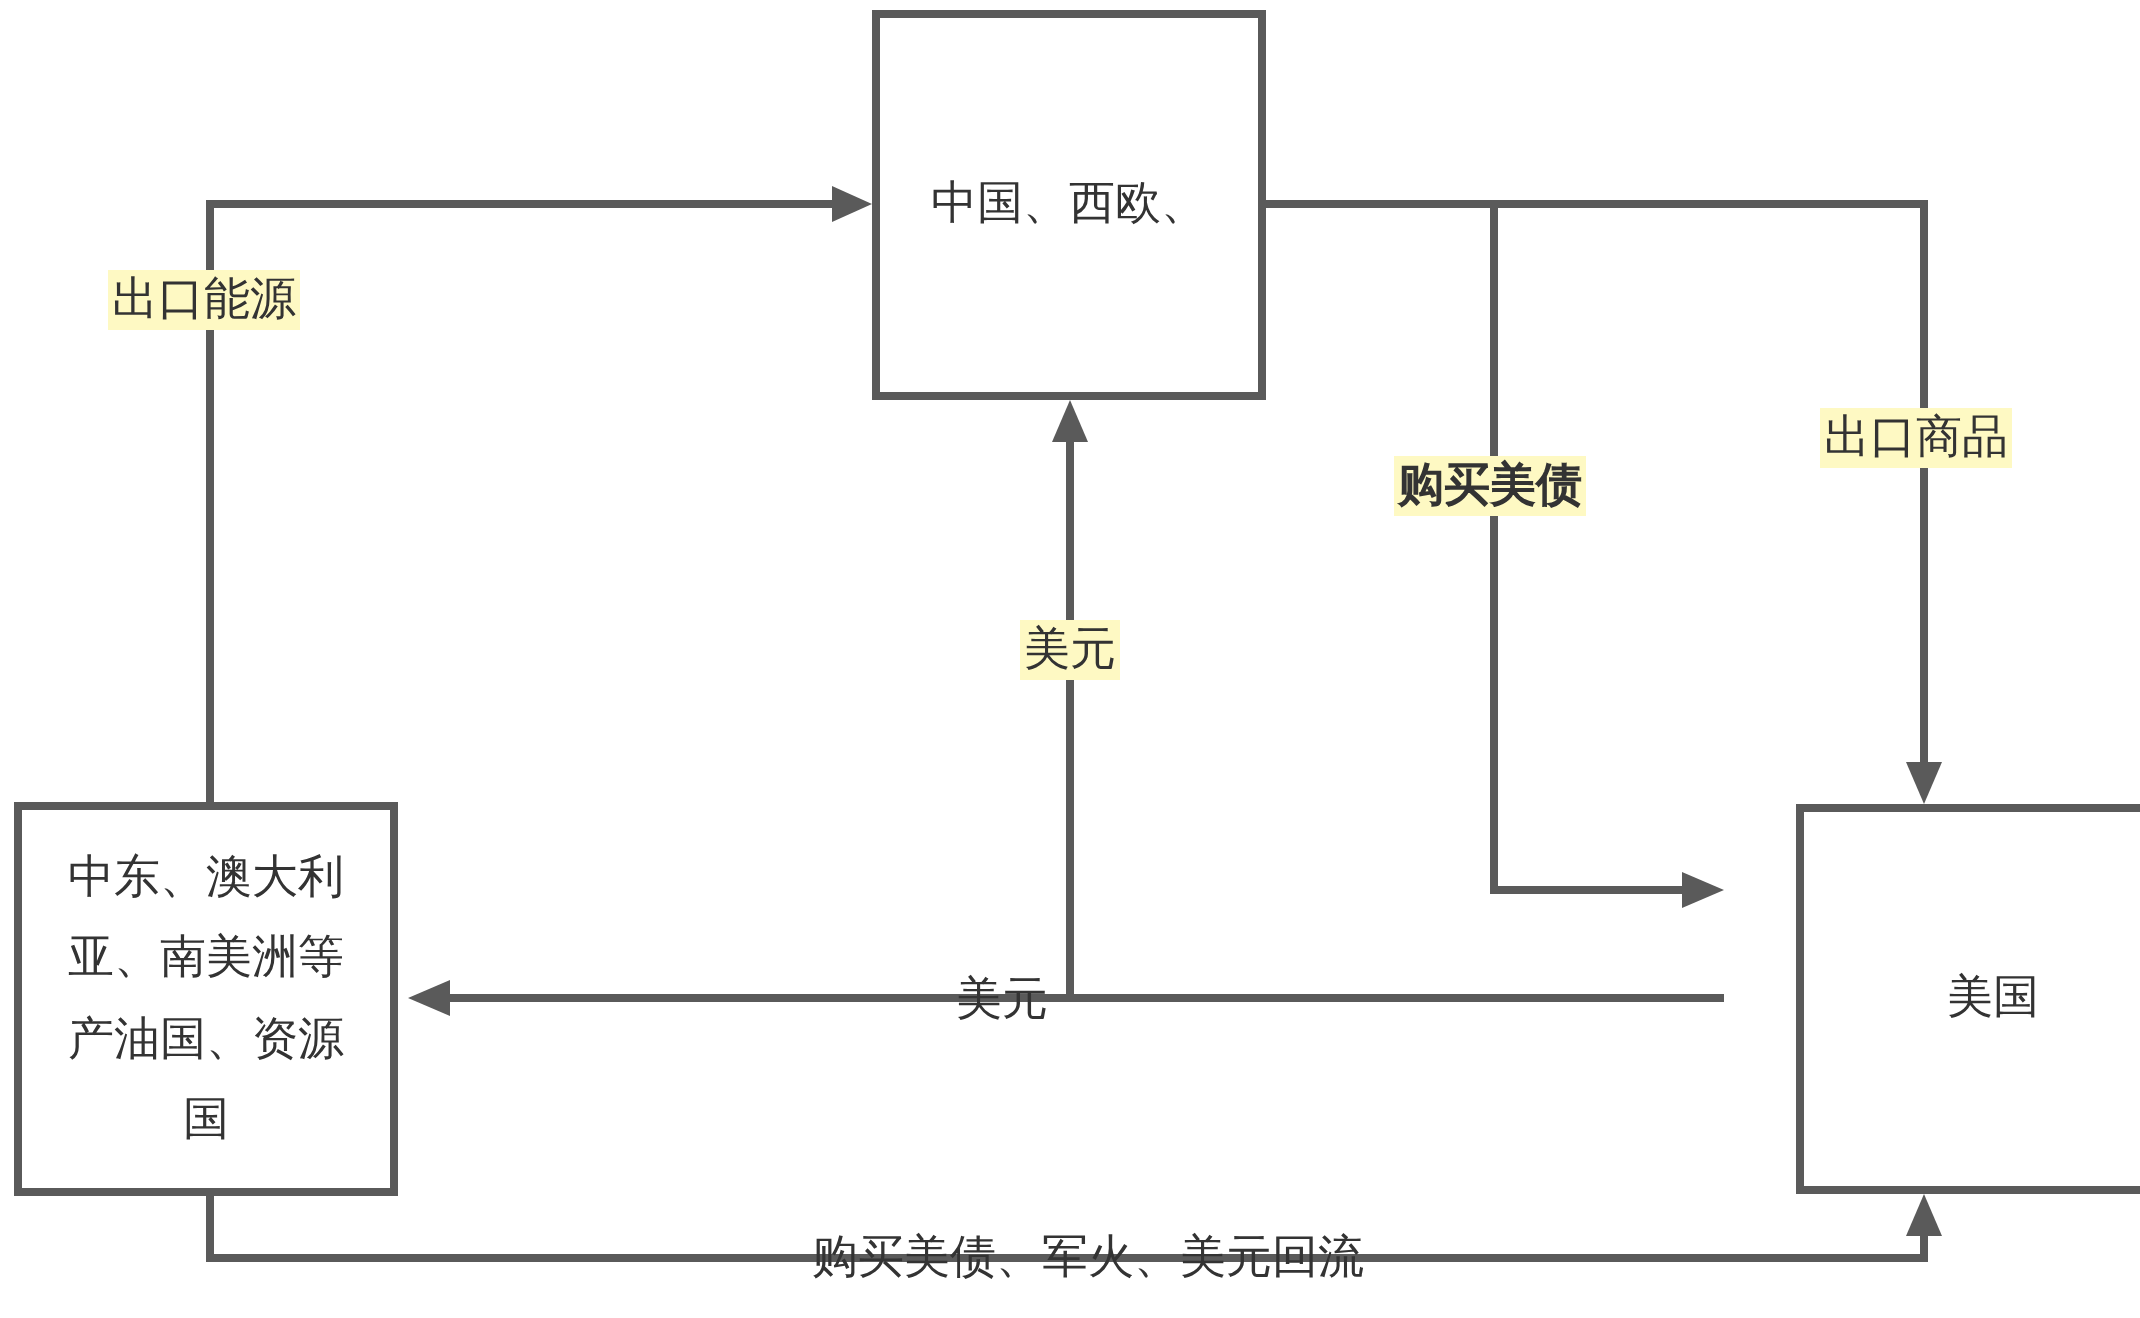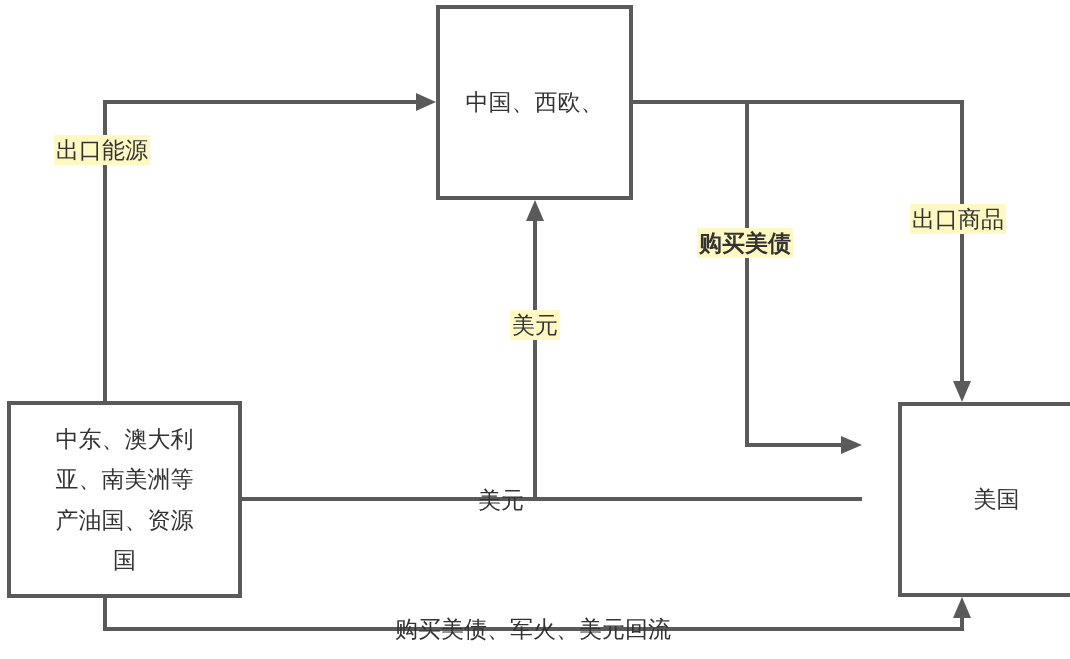--- a/index.html
+++ b/index.html
@@ -43,21 +43,21 @@
       width: 197px;
       height: 195px;
       padding: 0 10px;
     }
     #node-manufacturers .node-text {
       width: 175px;
     }
     #node-oil {
       left: 7px;
       top: 401px;
-      width: 235px;
+      width: 192px;
       height: 197px;
       padding: 0 20px;
     }
     #node-oil .node-text {
       width: 178px;
     }
     #node-usa {
       left: 862px;
       top: 402px;
       width: 197px;
@@ -71,21 +71,21 @@
       color: #333333;
       background: #fef9c3;
       white-space: nowrap;
       padding: 0 2px;
     }
     #label-export-energy { left: 54px; top: 135px; }
     #label-export-goods { left: 910px; top: 168px; margin-top: 36px; }
     #label-buy-bonds { left: 697px; top: 228px; font-weight: bold; }
     #label-usd-up { left: 510px; top: 310px; }
     #label-usd-left { left: 476px; top: 485px; background: transparent; }
-    #label-bottom { left: 393px; top: 614px; background: transparent; }
+    #label-bottom { left: 404px; top: 614px; background: transparent; }
   </style>
 </head>
 <body>
 
 <div id="diagram">
   <svg width="1070" height="659" viewBox="0 0 1070 659" style="position:absolute;left:0;top:0;">
     <defs>
       <marker id="arrowhead" markerWidth="8" markerHeight="8" refX="7" refY="4" orient="auto" markerUnits="userSpaceOnUse">
       </marker>
     </defs>

